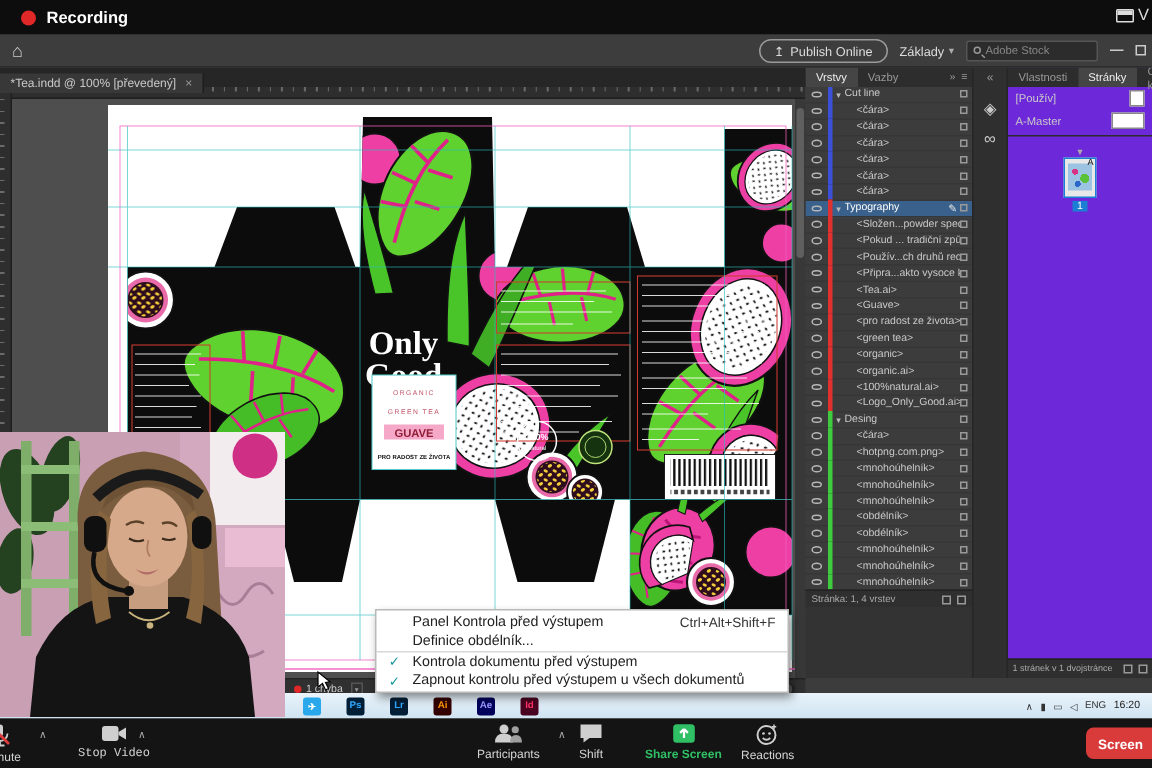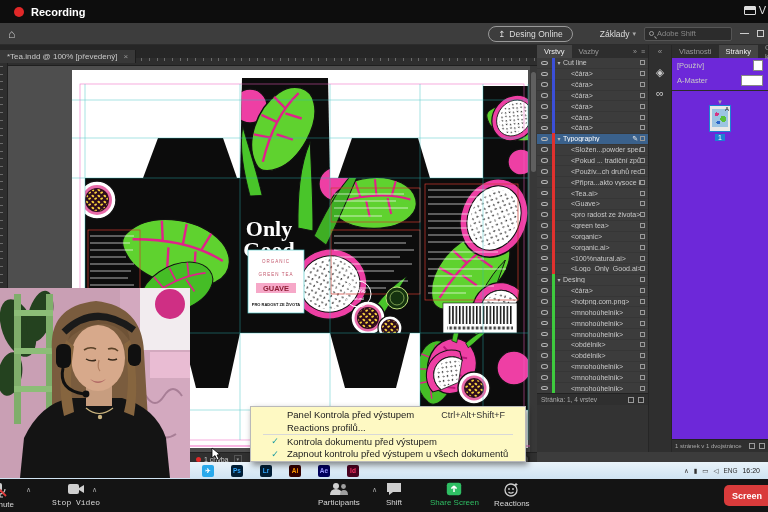--- a/index.html
+++ b/index.html
@@ -13,21 +13,21 @@
   .view-btn { position:absolute; right:2px; top:4px; color:#ddd; font-size:11px; display:flex; gap:3px; align-items:center; }
   .view-grid { width:12px; height:9px; border:1px solid #ddd; border-radius:1px; background:linear-gradient(#ddd 3px, transparent 3px); }
 
   
   .menubar { position:absolute; left:0; top:23px; width:768px; height:22px; background:#3d3d3d; display:flex; align-items:center; z-index:4; border-bottom:1px solid #2c2c2c; }
   .home-icon { color:#ccc; font-size:12px; margin:0 10px 0 8px; }
   .menu-items { display:flex; gap:15px; }
   .menu-item { color:#ddd; font-size:10px; cursor:default; }
   .mb-right { position:absolute; right:4px; display:flex; align-items:center; gap:8px; }
   .publish-btn { border:1px solid #999; border-radius:9px; color:#ddd; font-size:8.5px; padding:2px 9px; display:flex; align-items:center; gap:4px; }
-  .workspace { color:#ddd; font-size:8.5px; display:flex; gap:3px; align-items:center;margin-left:19px; }
+  .workspace { color:#ddd; font-size:8.5px; display:flex; gap:3px; align-items:center; }
   .caret { color:#aaa; font-size:7px; }
   .search-box { width:88px; height:14px; background:#2c2c2c; border:1px solid #555; border-radius:2px; color:#888; font-size:7.5px; display:flex; align-items:center; gap:3px; padding:0 4px; }
   .mag { width:5px; height:5px; border:1px solid #999; border-radius:50%; position:relative; }
   .mag::after { content:""; position:absolute; width:3px; height:1px; background:#999; transform:rotate(45deg); left:4px; top:5px; }
   .win-min { width:9px; height:1px; background:#ccc; }
   .win-max { width:7px; height:7px; border:1px solid #ccc; }
 
   
   .tabbar { position:absolute; left:0; top:45px; width:537px; height:13px; background:#262626; z-index:3; }
   .doc-tab { display:inline-flex; align-items:center; gap:6px; height:13px; background:#383838; color:#c9c9c9; font-size:8px; padding:0 7px; border-right:1px solid #1d1d1d; }
@@ -93,21 +93,21 @@
   .pt-art { position:absolute; inset:3px 2px 4px 2px; background:
       radial-gradient(circle at 30% 30%, #d63384 0 2px, transparent 2px),
       radial-gradient(circle at 70% 55%, #59c13a 0 3px, transparent 3px),
       radial-gradient(circle at 40% 75%, #2b66c9 0 2px, transparent 2px),
       #9cc4e2; }
   .pt-letter { position:absolute; right:1px; top:0; font-size:6px; color:#111; }
   .page-num { margin-top:2px; background:#1d7fd4; color:#fff; font-size:7px; padding:0 3px; }
   .pages-footer { margin-top:auto; height:13px; background:#2f2f2f; color:#aaa; font-size:6px; display:flex; align-items:center; padding:0 3px; gap:3px; border-top:1px solid #222; }
 
   
-  .ctx-menu { position:absolute; left:250px; top:406px; width:276px; background:#fef9c3; border:1px solid #b9b9b9; box-shadow:2px 3px 6px rgba(0,0,0,.45); z-index:5; padding:1px 12px; }
+  .ctx-menu { position:absolute; left:250px; top:406px; width:276px; background:#ffffff; border:1px solid #b9b9b9; box-shadow:2px 3px 6px rgba(0,0,0,.45); z-index:5; padding:1px 0; }
   .ctx-item { height:13px; display:flex; align-items:center; font-size:9.5px; color:#222; padding-right:8px; }
   .ctx-item[data-sep="true"] { border-top:1px solid #d8d8d8; }
   .ck { width:24px; text-align:center; color:#1a9aa0; font-size:9px; flex:none; }
   .ctx-label { flex:1; white-space:nowrap; }
   .ctx-short { color:#333; font-size:9px; margin-left:12px; }
 
   
   .webcam { position:absolute; left:0; top:288px; width:190px; height:190px; z-index:6; overflow:hidden; }
 
   
@@ -115,21 +115,21 @@
   .tb-apps { display:flex; gap:17px; margin-left:202px; }
   .tb-app { width:12px; height:12px; border-radius:2px; font-size:6.5px; font-weight:bold; display:flex; align-items:center; justify-content:center; }
   .tb-tray { margin-left:auto; display:flex; align-items:center; gap:5px; margin-right:8px; color:#333; font-size:6.5px; }
   .tb-time { font-size:7px; color:#222; }
 
   
   .zoombar { position:absolute; left:0; top:479px; width:768px; height:33px; background:#141414; z-index:7; overflow:hidden; }
   .zb-item { position:absolute; top:3px; display:flex; flex-direction:column; align-items:center; color:#d5d5d5; font-size:8px; gap:2px; }
   .zb-item svg { display:block; }
   .zb-caret { position:absolute; top:7px; color:#a9a9a9; font-size:7px; }
-  .zb-green { color:#2fbf64; }
+  .zb-green { color:#2fbf64;font-weight:bold; }
   .leave-btn { position:absolute; right:-18px; top:6px; width:62px; height:21px; background:#d93b3b; border-radius:5px; color:#fff; font-size:9px; font-weight:bold; display:flex; align-items:center; padding-left:8px; }
 
   
   .cursor { position:absolute; left:211px; top:447px; z-index:9; }
 </style>
 </head>
 <body>
 
 <div id="screen">
 
@@ -690,21 +690,21 @@
 
   <div class="ctx-menu">
 
   <div class="ctx-item" data-sep="false">
         <span class="ck"></span>
         <span class="ctx-label">Panel Kontrola před výstupem</span>
         <span class="ctx-short">Ctrl+Alt+Shift+F</span>
       </div>
       <div class="ctx-item" data-sep="false">
         <span class="ck"></span>
-        <span class="ctx-label">Reactions profilů...</span>
+        <span class="ctx-label">Definice obdélník...</span>
         <span class="ctx-short"></span>
       </div>
       <div class="ctx-item" data-sep="true">
         <span class="ck">✓</span>
         <span class="ctx-label">Kontrola dokumentu před výstupem</span>
         <span class="ctx-short"></span>
       </div>
       <div class="ctx-item" data-sep="false">
         <span class="ck">✓</span>
         <span class="ctx-label">Zapnout kontrolu před výstupem u všech dokumentů</span>
@@ -868,29 +868,29 @@
         <span class="menu-item"></span>
         <span class="menu-item"></span>
         <span class="menu-item"></span>
         <span class="menu-item"></span>
         <span class="menu-item"></span>
         <span class="menu-item"></span>
       </div>
     <div class="mb-right">
       <div class="publish-btn">
         <span>↥</span>
-        <span>Desing Online</span>
+        <span>Publish Online</span>
       </div>
       <div class="workspace">
         <span>Základy</span>
           <span class="caret">▾</span>
       </div>
       <div class="search-box">
         <span class="mag"></span>
-        <span>Adobe Shift</span>
+        <span>Adobe Stock</span>
       </div>
       <span class="win-min"></span>
       <span class="win-max"></span>
     </div>
   </div>
 
   <div class="tabbar">
     <div class="doc-tab">
       <span>*Tea.indd @ 100% [převedený]</span>
       <span class="tab-close">×</span>

